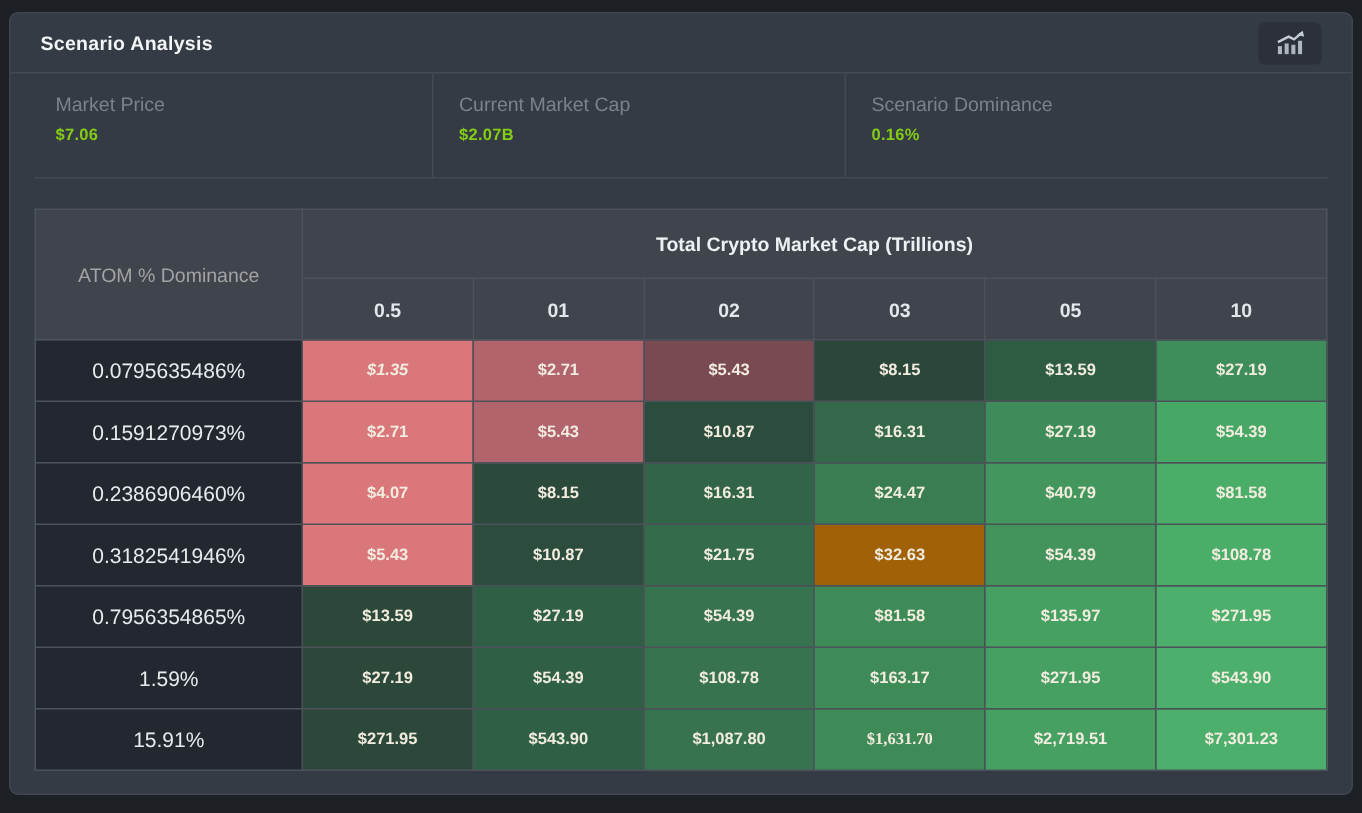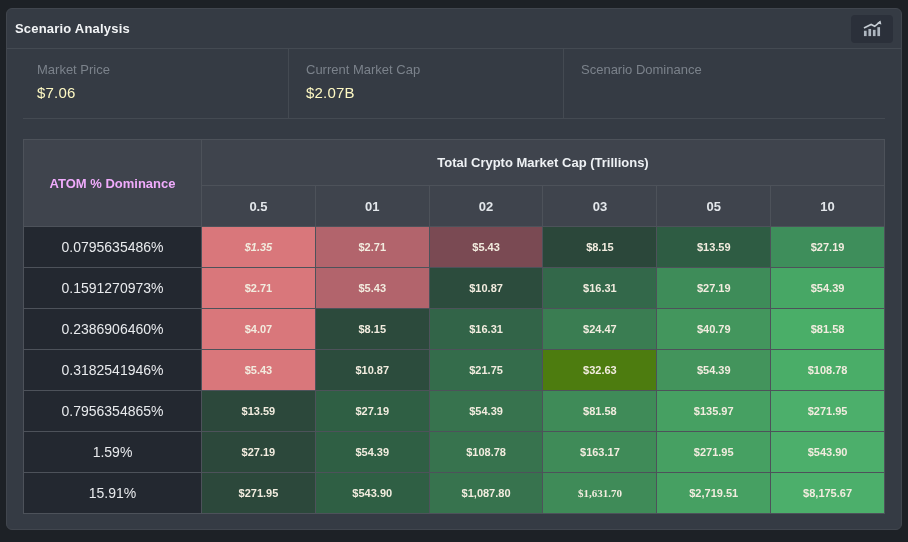--- a/index.html
+++ b/index.html
@@ -16,21 +16,21 @@
     border: 1px solid #41464e;
     border-radius: 6px;
     overflow: hidden;
   }
   
   .titlebar {
     height: 40px;
     display: flex;
     align-items: center;
     justify-content: space-between;
-    padding: 0 8px;
+    padding: 0 20px;
     border-bottom: 1px solid #444a52;
   }
   .title {
     color: #f2f4f6;
     font-size: 13px;
     font-weight: bold;
     letter-spacing: 0.2px;
   }
   .icon-btn {
     width: 42px; height: 28px;
@@ -51,43 +51,43 @@
     border-bottom: 1px solid #444a52;
   }
   .stat { padding: 13px 0 0 14px; }
   .stat + .stat { border-left: 1px solid #444a52; padding-left: 17px; }
   .stat-label {
     color: #7b828b;
     font-size: 13px;
     margin-bottom: 7px;
   }
   .stat-value {
-    color: #fef9c3;
-    font-size: 15px;
-    font-weight: normal;
+    color: #84cc16;
+    font-size: 11px;
+    font-weight: bold;
     letter-spacing: 0.2px;
   }
   
   table.scenario {
     border-collapse: collapse;
     table-layout: fixed;
     margin: 20px 16px 0;
     width: calc(100% - 32px);
   }
   table.scenario th, table.scenario td {
     border: 1px solid #4d525a;
     text-align: center;
     vertical-align: middle;
   }
   th.corner {
     width: 178px;
     background: #3f444d;
-    color: #f0abfc;
-    font-size: 13px;
-    font-weight: bold;
+    color: #a3a3a3;
+    font-size: 13px;
+    font-weight: normal;
   }
   th.group {
     background: #3f444d;
     color: #eef1f4;
     font-size: 13px;
     font-weight: bold;
     height: 46px;
   }
   th.colh {
     background: #3f444d;
@@ -133,20 +133,21 @@
     <div class="stat">
       <div class="stat-label">Market Price</div>
       <div class="stat-value">$7.06</div>
     </div>
     <div class="stat">
       <div class="stat-label">Current Market Cap</div>
       <div class="stat-value">$2.07B</div>
     </div>
     <div class="stat">
       <div class="stat-label">Scenario Dominance</div>
+      <div class="stat-value">0.16%</div>
     </div>
   </div>
 
   <table class="scenario">
     <thead>
       <tr>
         <th class="corner" rowspan="2">ATOM % Dominance</th>
         <th class="group" colspan="6">Total Crypto Market Cap (Trillions)</th>
       </tr>
       <tr>
@@ -184,21 +185,21 @@
           <td class="cell" style="background: rgb(50, 100, 72);">$16.31</td>
           <td class="cell" style="background: rgb(58, 125, 82); margin-left: 39px;">$24.47</td>
           <td class="cell" style="background: rgb(67, 150, 93);">$40.79</td>
           <td class="cell" style="background: rgb(74, 174, 104);">$81.58</td>
         </tr>
         <tr>
           <td class="rowlabel">0.3182541946%</td>
           <td class="cell" style="background: rgb(217, 119, 123);">$5.43</td>
           <td class="cell" style="background: rgb(44, 76, 61);">$10.87</td>
           <td class="cell" style="background: rgb(52, 108, 75); margin-left: 24px;">$21.75</td>
-          <td class="cell" style="background: #4d7c0f;">$32.63</td>
+          <td class="cell" style="background: #a16207;">$32.63</td>
           <td class="cell" style="background: rgb(67, 148, 92);">$54.39</td>
           <td class="cell" style="background: rgb(74, 173, 104);">$108.78</td>
         </tr>
         <tr>
           <td class="rowlabel">0.7956354865%</td>
           <td class="cell" style="background: rgb(44, 72, 59);">$13.59</td>
           <td class="cell" style="background: rgb(47, 95, 68);">$27.19</td>
           <td class="cell" style="background: rgb(55, 115, 78);">$54.39</td>
           <td class="cell" style="background: rgb(63, 139, 88);">$81.58</td>
           <td class="cell" style="background: rgb(70, 160, 98);">$135.97</td>
@@ -213,18 +214,18 @@
           <td class="cell" style="background: rgb(70, 160, 98);">$271.95</td>
           <td class="cell" style="background: rgb(76, 175, 107);">$543.90</td>
         </tr>
         <tr>
           <td class="rowlabel">15.91%</td>
           <td class="cell" style="background: rgb(44, 72, 59);">$271.95</td>
           <td class="cell" style="background: rgb(47, 95, 68);">$543.90</td>
           <td class="cell" style="background: rgb(55, 115, 78);">$1,087.80</td>
           <td class="cell" style="background: rgb(63, 139, 88); font-family: Liberation Serif, serif;">$1,631.70</td>
           <td class="cell" style="background: rgb(70, 160, 98);">$2,719.51</td>
-          <td class="cell" style="background: rgb(76, 175, 107);">$8,175.67</td>
+          <td class="cell" style="background: rgb(76, 175, 107);">$7,301.23</td>
         </tr>
       </tbody>
   </table>
 
 </div>
 
 </body></html>

